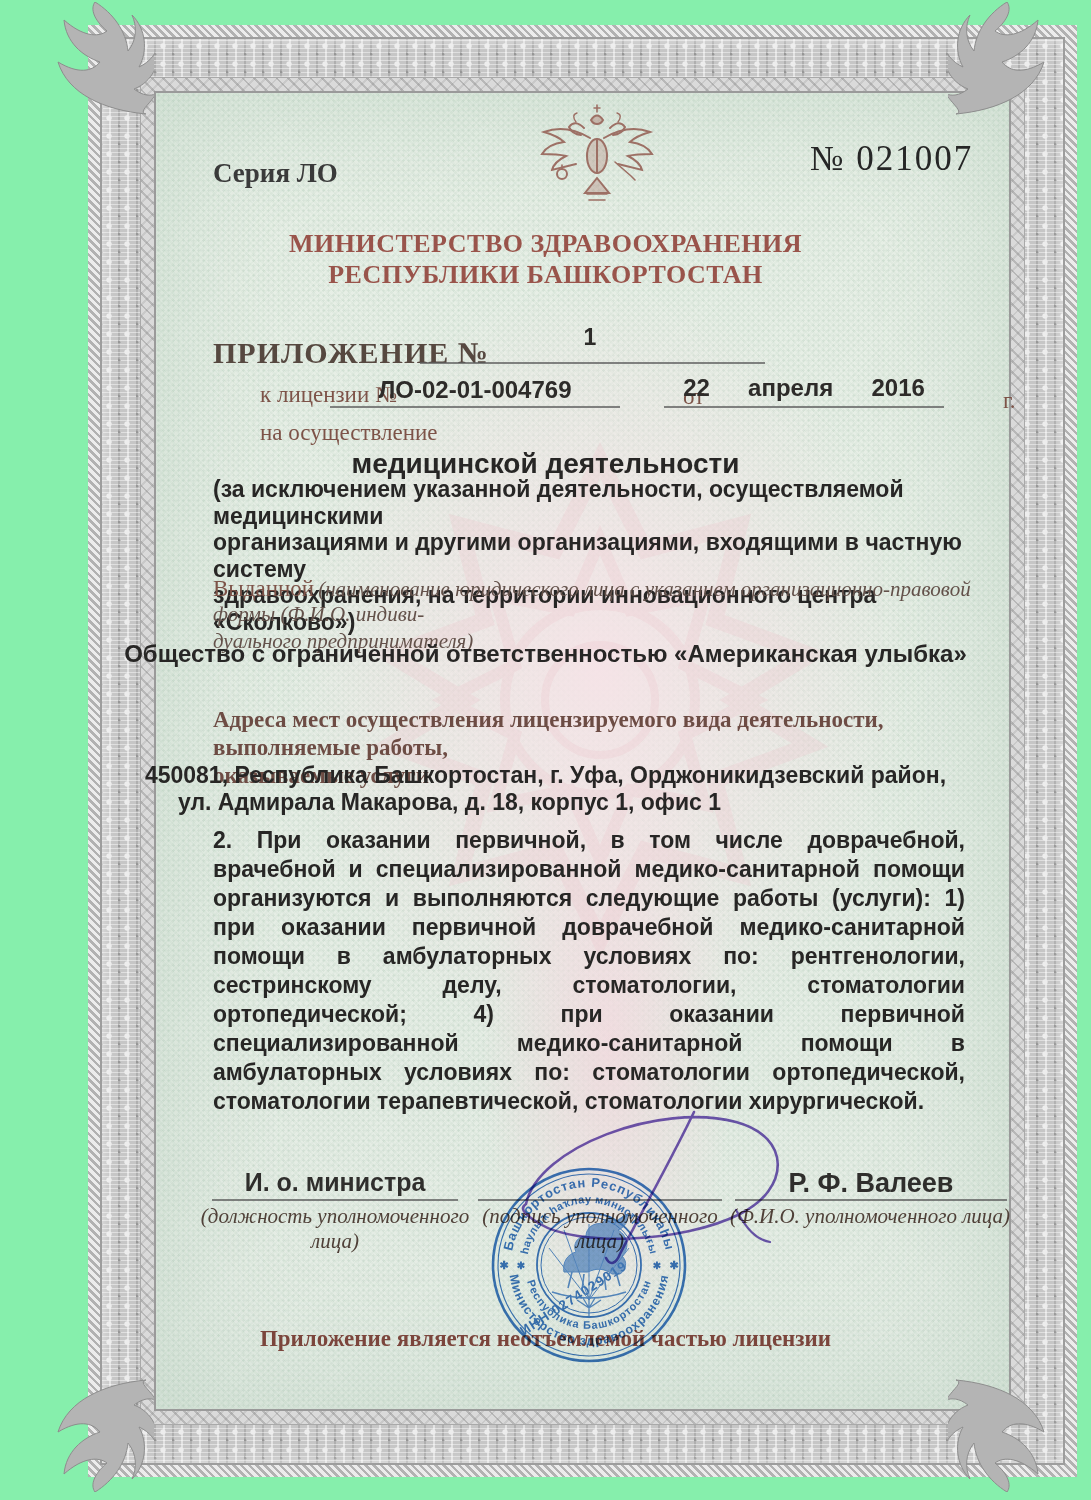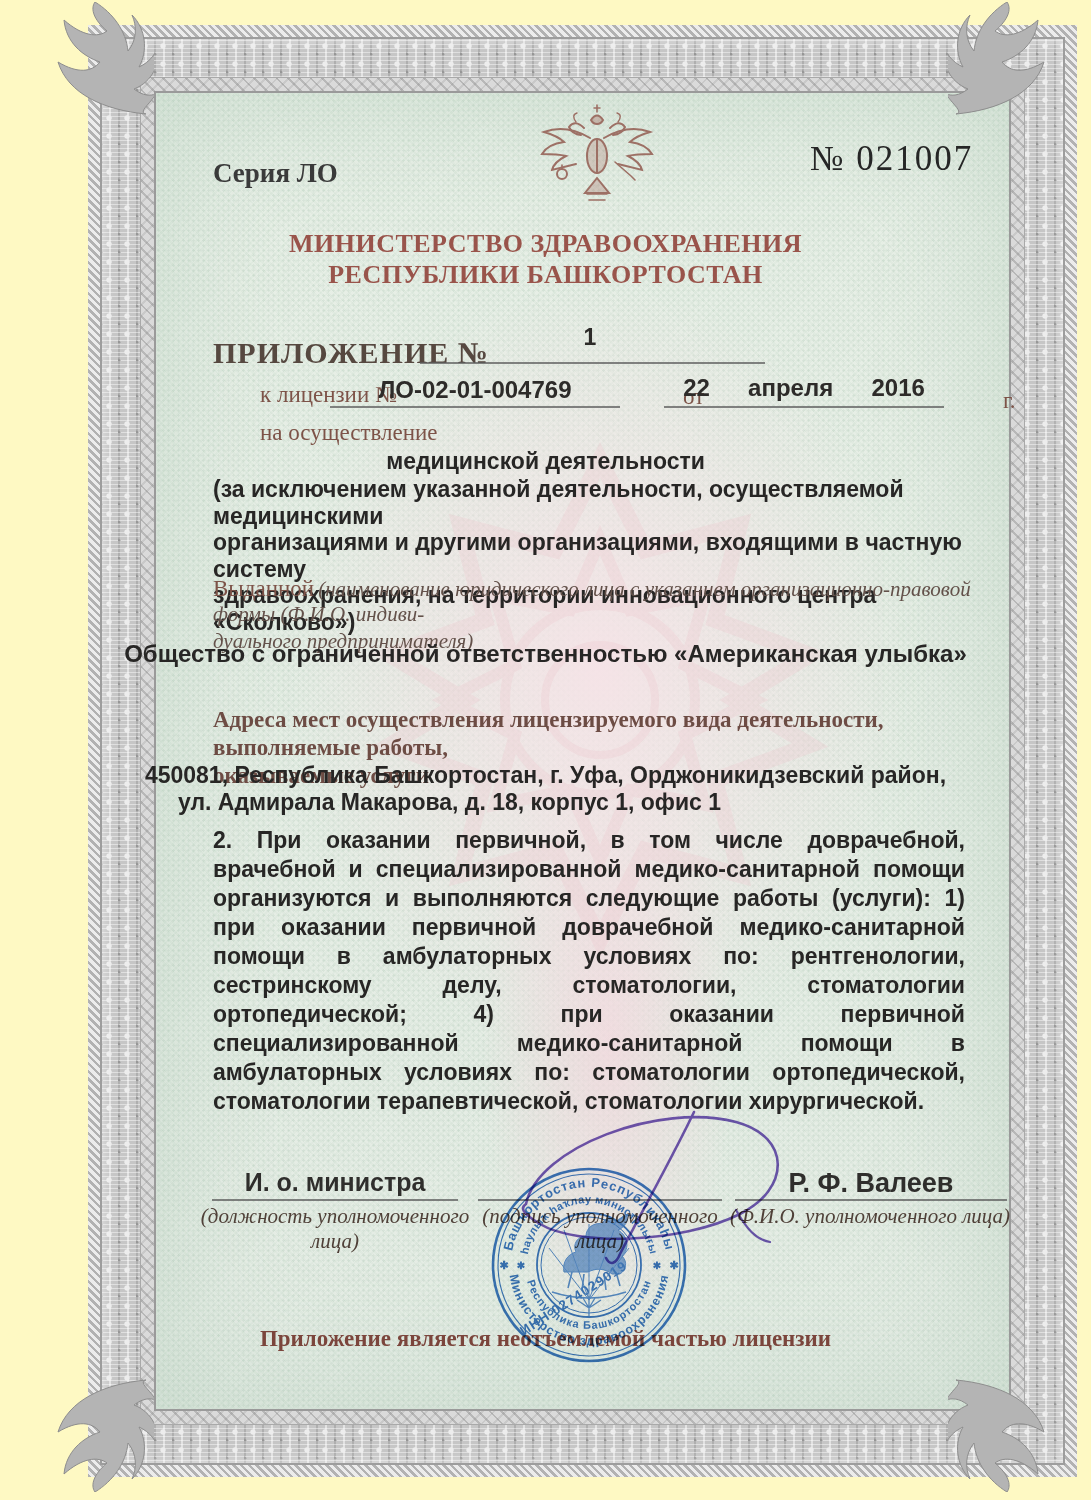--- a/index.html
+++ b/index.html
@@ -1,16 +1,16 @@
 <!DOCTYPE html>
 <html lang="ru"><head>
 <meta charset="utf-8">
 <style>
   html,body{margin:0;padding:0;background:#ffffff;}
-  .page{position:relative;width:1091px;height:1500px;background:#fef9c3;overflow:hidden;
+  .page{position:relative;width:1091px;height:1500px;background:#86efac;overflow:hidden;
         font-family:"Liberation Serif",serif;}
   
   .frame{position:absolute;left:88px;top:25px;width:989px;height:1452px;box-sizing:border-box;
          padding:12px;z-index:1;
          background:repeating-linear-gradient(45deg,#b2b2b2 0 2.5px,#ececec 2.5px 5.5px);}
   .band-main{width:100%;height:100%;box-sizing:border-box;padding:40px;
          background-color:#c6c6c6;
          background-image:
            radial-gradient(circle at 9px 9px,#ededed 2.2px,rgba(0,0,0,0) 3.2px),
            radial-gradient(circle at 0px 18px,#969696 2px,rgba(0,0,0,0) 3px),
@@ -120,21 +120,21 @@
   <div class="abs serif maroon" style="left:636px;top:384px;font-size:23px">от</div>
   <div class="abs" style="left:664px;top:374px;width:280px;display:flex;justify-content:space-around;z-index:3">
     <span class="ink-val" style="font-size:24px">22</span>
     <span class="ink-val" style="font-size:24px">апреля</span>
     <span class="ink-val" style="font-size:24px">2016</span>
   </div>
   <div class="rule" style="left:664px;top:406px;width:280px"></div>
   <div class="abs serif maroon" style="left:956px;top:388px;font-size:23px">г.</div>
 
   <div class="abs serif maroon" style="left:213px;top:420px;font-size:23px">на осуществление</div>
-  <div class="abs body-bold" style="left:0;top:448px;width:1091px;text-align:center;font-size:23px">медицинской деятельности</div>
+  <div class="abs body-bold" style="left:0;top:448px;width:1091px;text-align:center;font-size:28px">медицинской деятельности</div>
   <div class="abs body-bold" style="left:213px;top:476px;width:770px;font-size:23px;line-height:26.5px">
     <div>(за исключением указанной деятельности, осуществляемой медицинскими</div>
     <div>организациями и другими организациями, входящими в частную систему</div>
     <div>здравоохранения, на территории инновационного центра «Сколково»)</div>
   </div>
 
   <div class="abs" style="left:213px;top:576px;width:775px;z-index:3">
     <span class="serif" style="font-size:23px;font-weight:normal;color:#7d5348">Выданной</span>
     <span class="serif sig-label" style="color:#63514a">(наименование юридического лица с указанием организационно-правовой формы (Ф.И.О. индиви-</span>
     <div class="serif sig-label" style="color:#63514a;margin-top:2px">дуального предпринимателя)</div>

